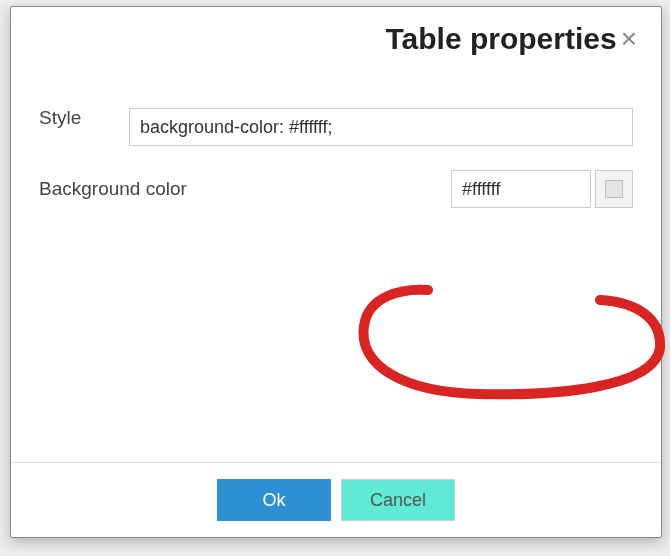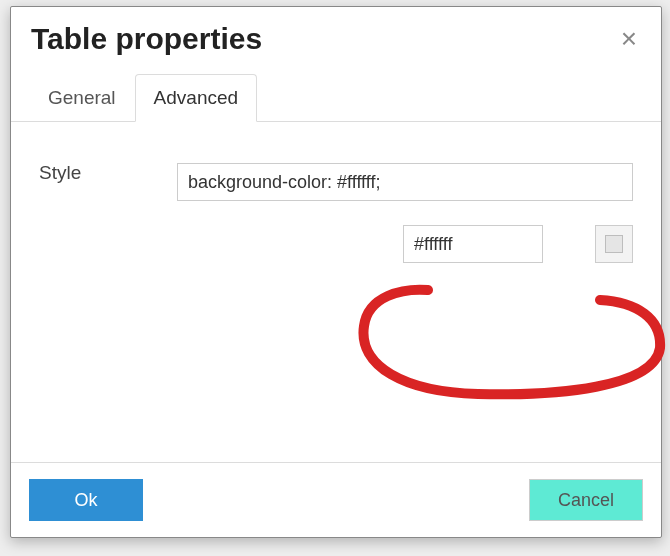--- a/index.html
+++ b/index.html
@@ -22,20 +22,21 @@
     border: 1px solid #888888;
     box-shadow: 0 4px 14px rgba(0,0,0,0.25);
     border-radius: 2px;
     display: flex;
     flex-direction: column;
   }
   .dlg-header {
     display: flex;
     align-items: center;
     padding: 14px 20px 10px 20px;
+    text-align: right;
   }
   .dlg-title {
     font-size: 30px;
     font-weight: 700;
     color: #222222;
     flex: 1;
   }
   .close {
     font-size: 28px;
     color: #888888;
@@ -67,21 +68,20 @@
     color: #333333;
   }
   .body {
     flex: 1;
     padding: 22px 28px 10px 28px;
   }
   .row {
     display: flex;
     align-items: center;
     margin-bottom: 24px;
-    gap: 48px;
   }
   .label {
     font-size: 19px;
     color: #444444;
     width: 200px;
   }
   .label.narrow { width: 90px; }
   .input {
     height: 38px;
     border: 1px solid #cccccc;
@@ -107,23 +107,23 @@
   }
   .swatch {
     width: 16px;
     height: 16px;
     border: 1px solid #bdbdbd;
     background: #e5e5e5;
   }
   .spacer { flex: 1; }
   .footer {
     border-top: 1px solid #dcdcdc;
-    padding: 16px 18px;
+    padding: 16px 28px;
     display: flex;
-    justify-content: space-between;
+    justify-content: center;
     gap: 10px;
   }
   .btn {
     min-width: 76px;
     height: 40px;
     font-size: 18px;
     display: inline-flex;
     align-items: center;
     justify-content: center;
     cursor: pointer;
@@ -148,34 +148,31 @@
 </head>
 <body>
 
 <div class="dialog">
 
   <div class="dlg-header">
     <div class="dlg-title">Table properties</div>
     <div class="close">×</div>
   </div>
 
-  <div class="tabs">
-    <div class="tab">General</div>
-    <div class="tab active">Advanced</div>
-  </div>
 
   <div class="body">
 
     <div class="row">
       <div class="label narrow">Style</div>
       <input class="input style-input" value="background-color: #ffffff;" style="">
     </div>
 
 
     <div class="row">
+      <div class="label">Background color</div>
       <div class="spacer"></div>
       <input class="input color-input" value="#ffffff" style="">
       <div class="color-btn">
         <div class="swatch"></div>
       </div>
     </div>
 
   </div>
 
   <div class="footer">

